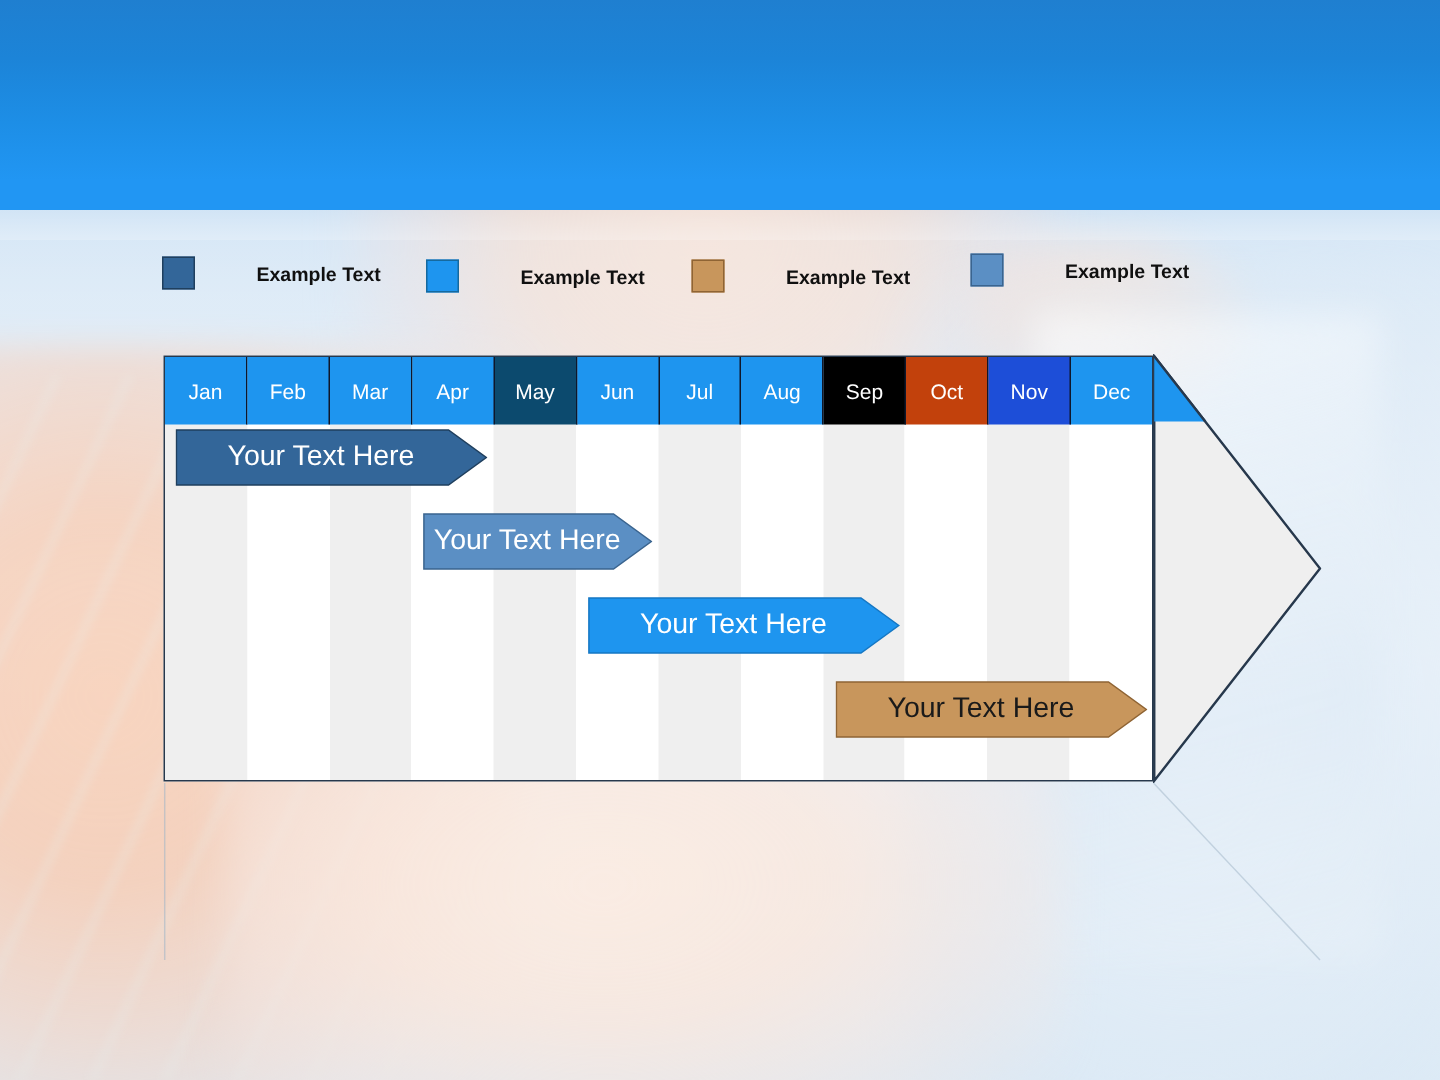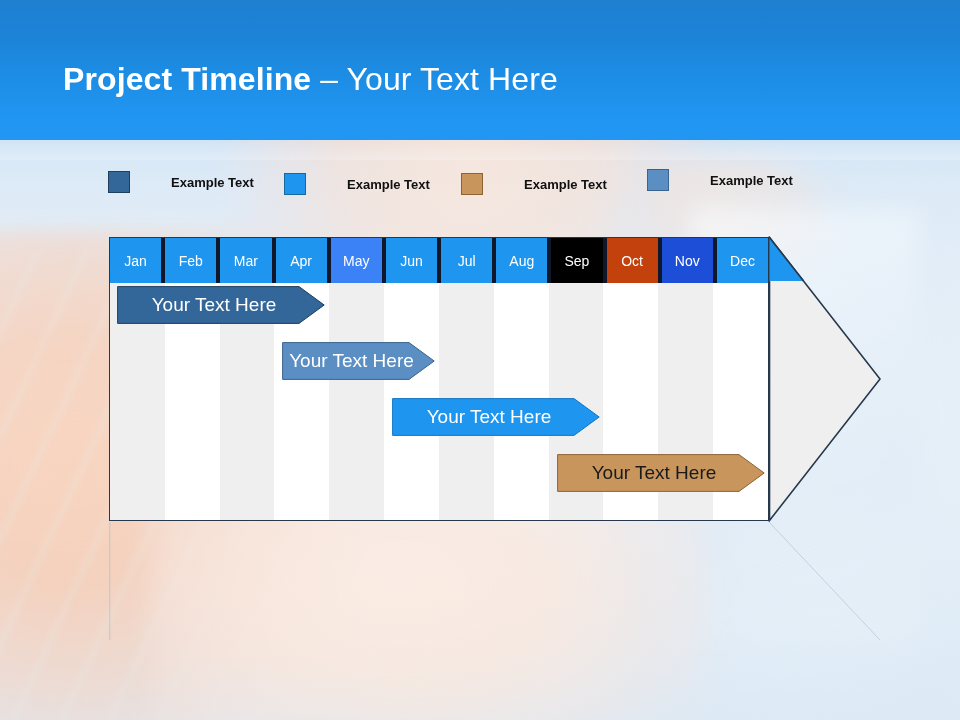--- a/index.html
+++ b/index.html
@@ -240,21 +240,21 @@
     z-index: 3;
   }
   .month {
     flex: 1 1 0;
     background: #1e95ef;
     color: #ffffff;
     font-size: 14px;
     display: flex;
     align-items: center;
     justify-content: center;
-    border-right: 4px solid #0f172a;
+    border-right: 1px solid #0f172a;
     box-sizing: border-box;
   }
   .month:last-child { border-right: none; }
 
   
   .arrow-head {
     position: absolute;
     left: 768px;
     top: 236px;
     width: 113px;
@@ -319,23 +319,20 @@
     <div class="bg-shirt"></div>
     <div class="bg-shirt-fold"></div>
     <div class="bg-sweater"></div>
     <div class="bg-sweater-stripes"></div>
     <div class="bg-arm"></div>
     <div class="bg-wash"></div>
   </div>
 
   <div class="header-bar"></div>
   <div class="header-band"></div>
-  <div class="slide-title">
-    <span class="t-bold">Project Timeline</span><span class="t-light"> – Your Text Here</span>
-  </div>
 
   <div class="legend">
       <div class="legend-item" style="left: 0px; top: 6px;">
         <span class="legend-swatch" style="background: rgb(51, 102, 153); border-color: rgb(31, 63, 94);"></span>
         <span class="legend-label">Example Text</span>
       </div>
       <div class="legend-item" style="left: 176px; top: 8px;">
         <span class="legend-swatch" style="background: rgb(30, 149, 239); border-color: rgb(21, 105, 159);"></span>
         <span class="legend-label">Example Text</span>
       </div>
@@ -362,21 +359,21 @@
         <div class="col shade"></div>
         <div class="col plain"></div>
         <div class="col shade"></div>
         <div class="col plain"></div>
       </div>
     <div class="months">
         <div class="month" style="background: rgb(30, 149, 239); color: rgb(255, 255, 255);">Jan</div>
         <div class="month" style="background: rgb(30, 149, 239); color: rgb(255, 255, 255); text-align: center;">Feb</div>
         <div class="month" style="background: rgb(30, 149, 239); color: rgb(255, 255, 255);">Mar</div>
         <div class="month" style="background: rgb(30, 149, 239); color: rgb(255, 255, 255);">Apr</div>
-        <div class="month" style="background: #3b82f6; color: rgb(255, 255, 255);">May</div>
+        <div class="month" style="background: #0c4a6e; color: rgb(255, 255, 255);">May</div>
         <div class="month" style="background: rgb(30, 149, 239); color: rgb(255, 255, 255);">Jun</div>
         <div class="month" style="background: rgb(30, 149, 239); color: rgb(255, 255, 255);">Jul</div>
         <div class="month" style="background: rgb(30, 149, 239); color: rgb(255, 255, 255);">Aug</div>
         <div class="month" style="background: #000000; color: rgb(255, 255, 255);">Sep</div>
         <div class="month" style="background: #c2410c; color: rgb(255, 255, 255);">Oct</div>
         <div class="month" style="background: #1d4ed8; color: rgb(255, 255, 255);">Nov</div>
         <div class="month" style="background: rgb(30, 149, 239); color: rgb(255, 255, 255);">Dec</div>
       </div>
   </div>
 

